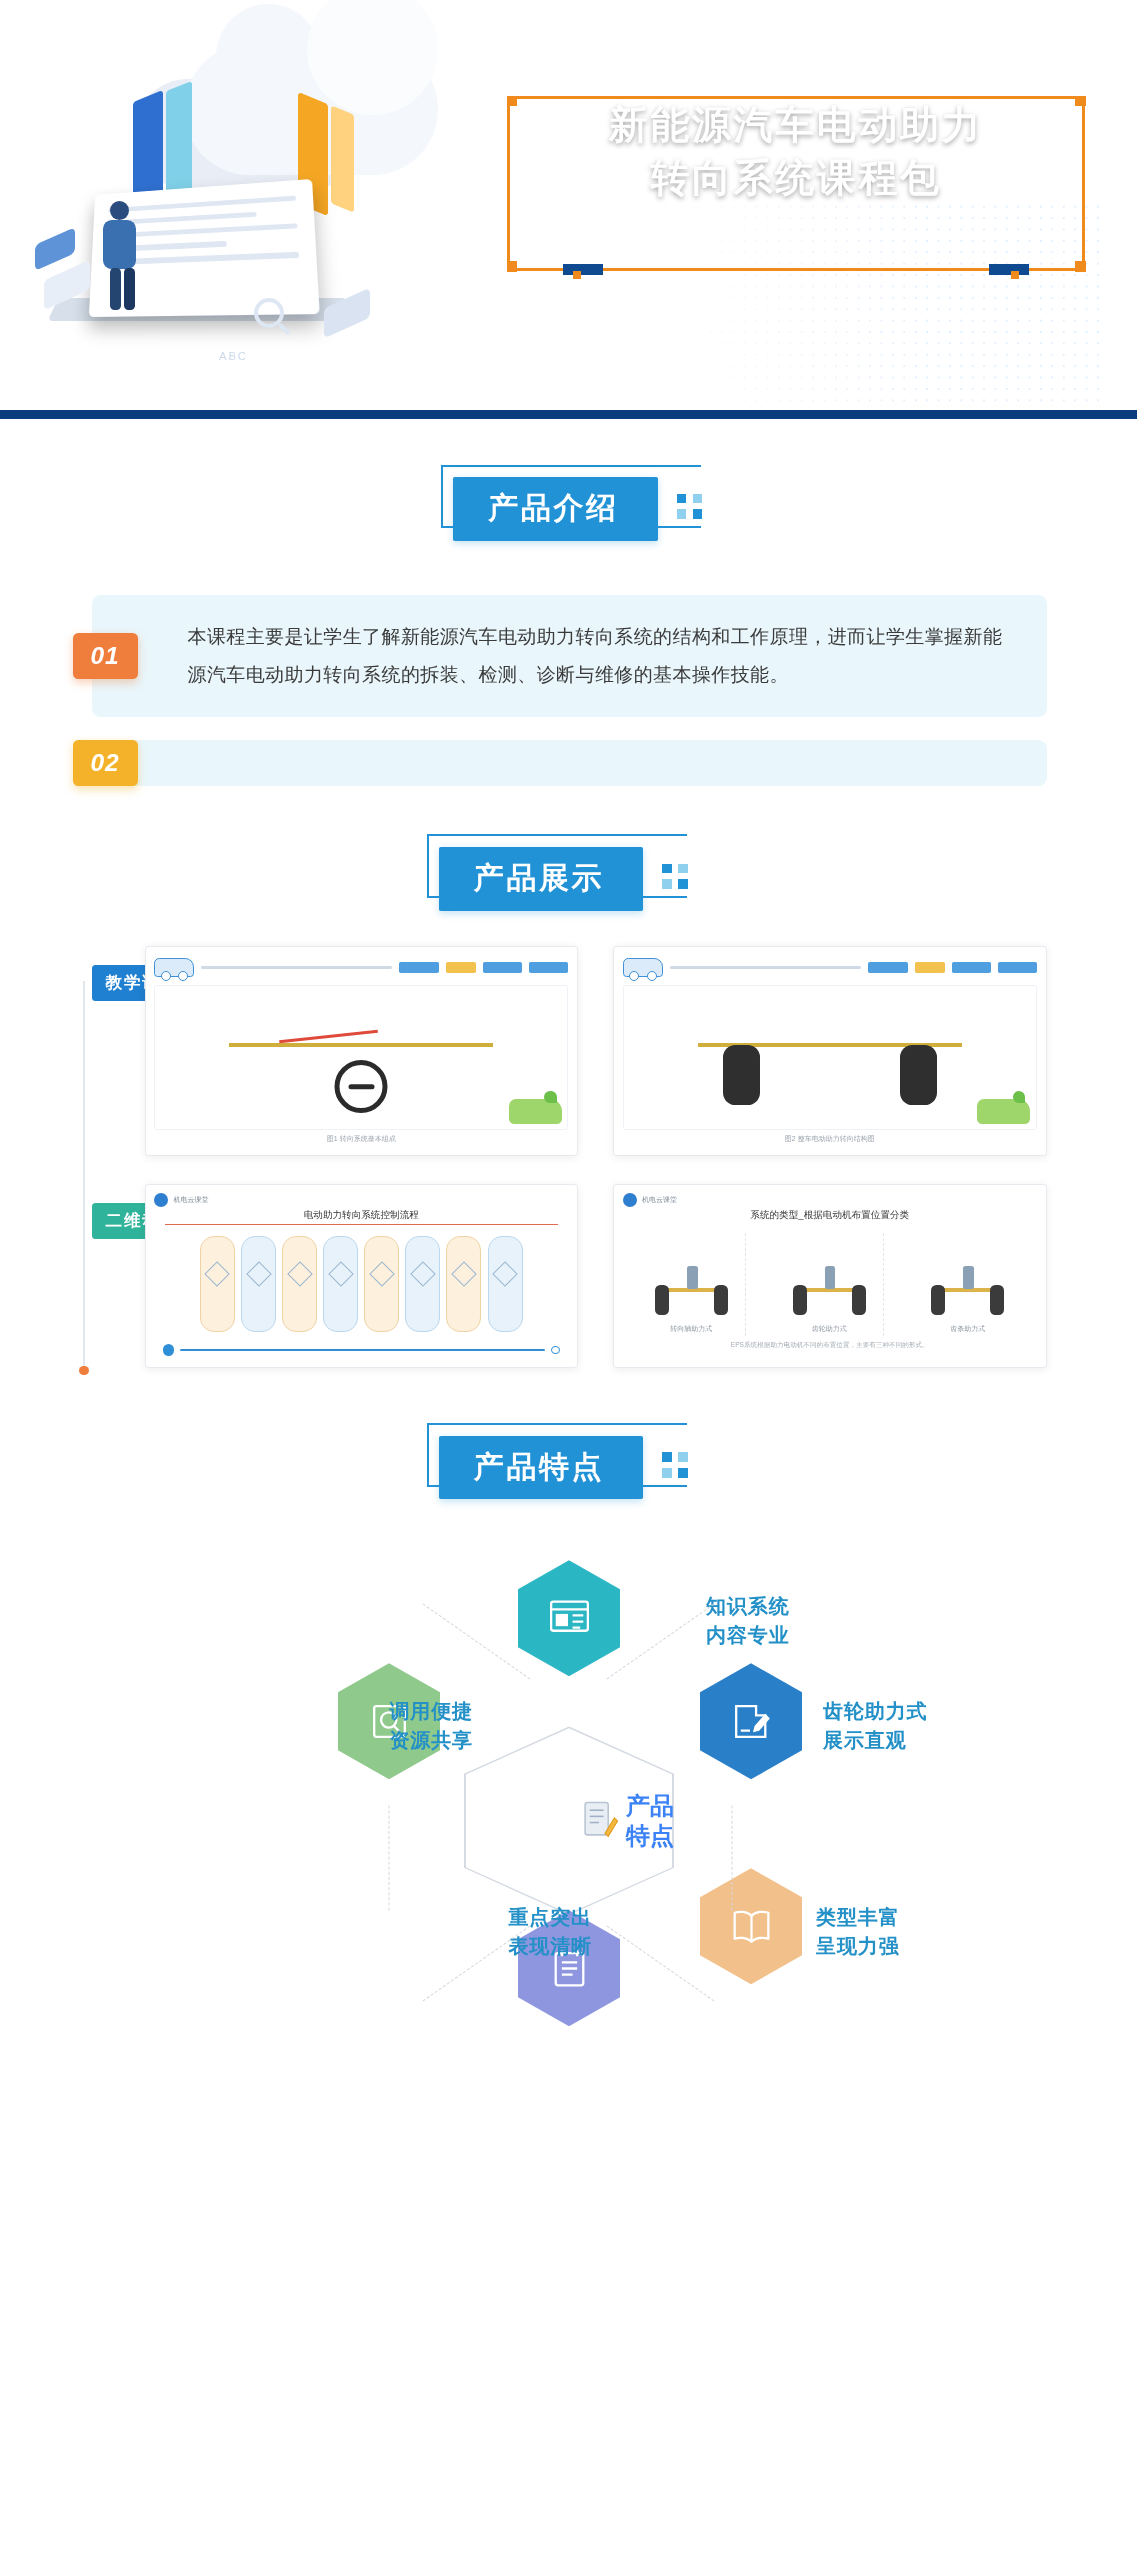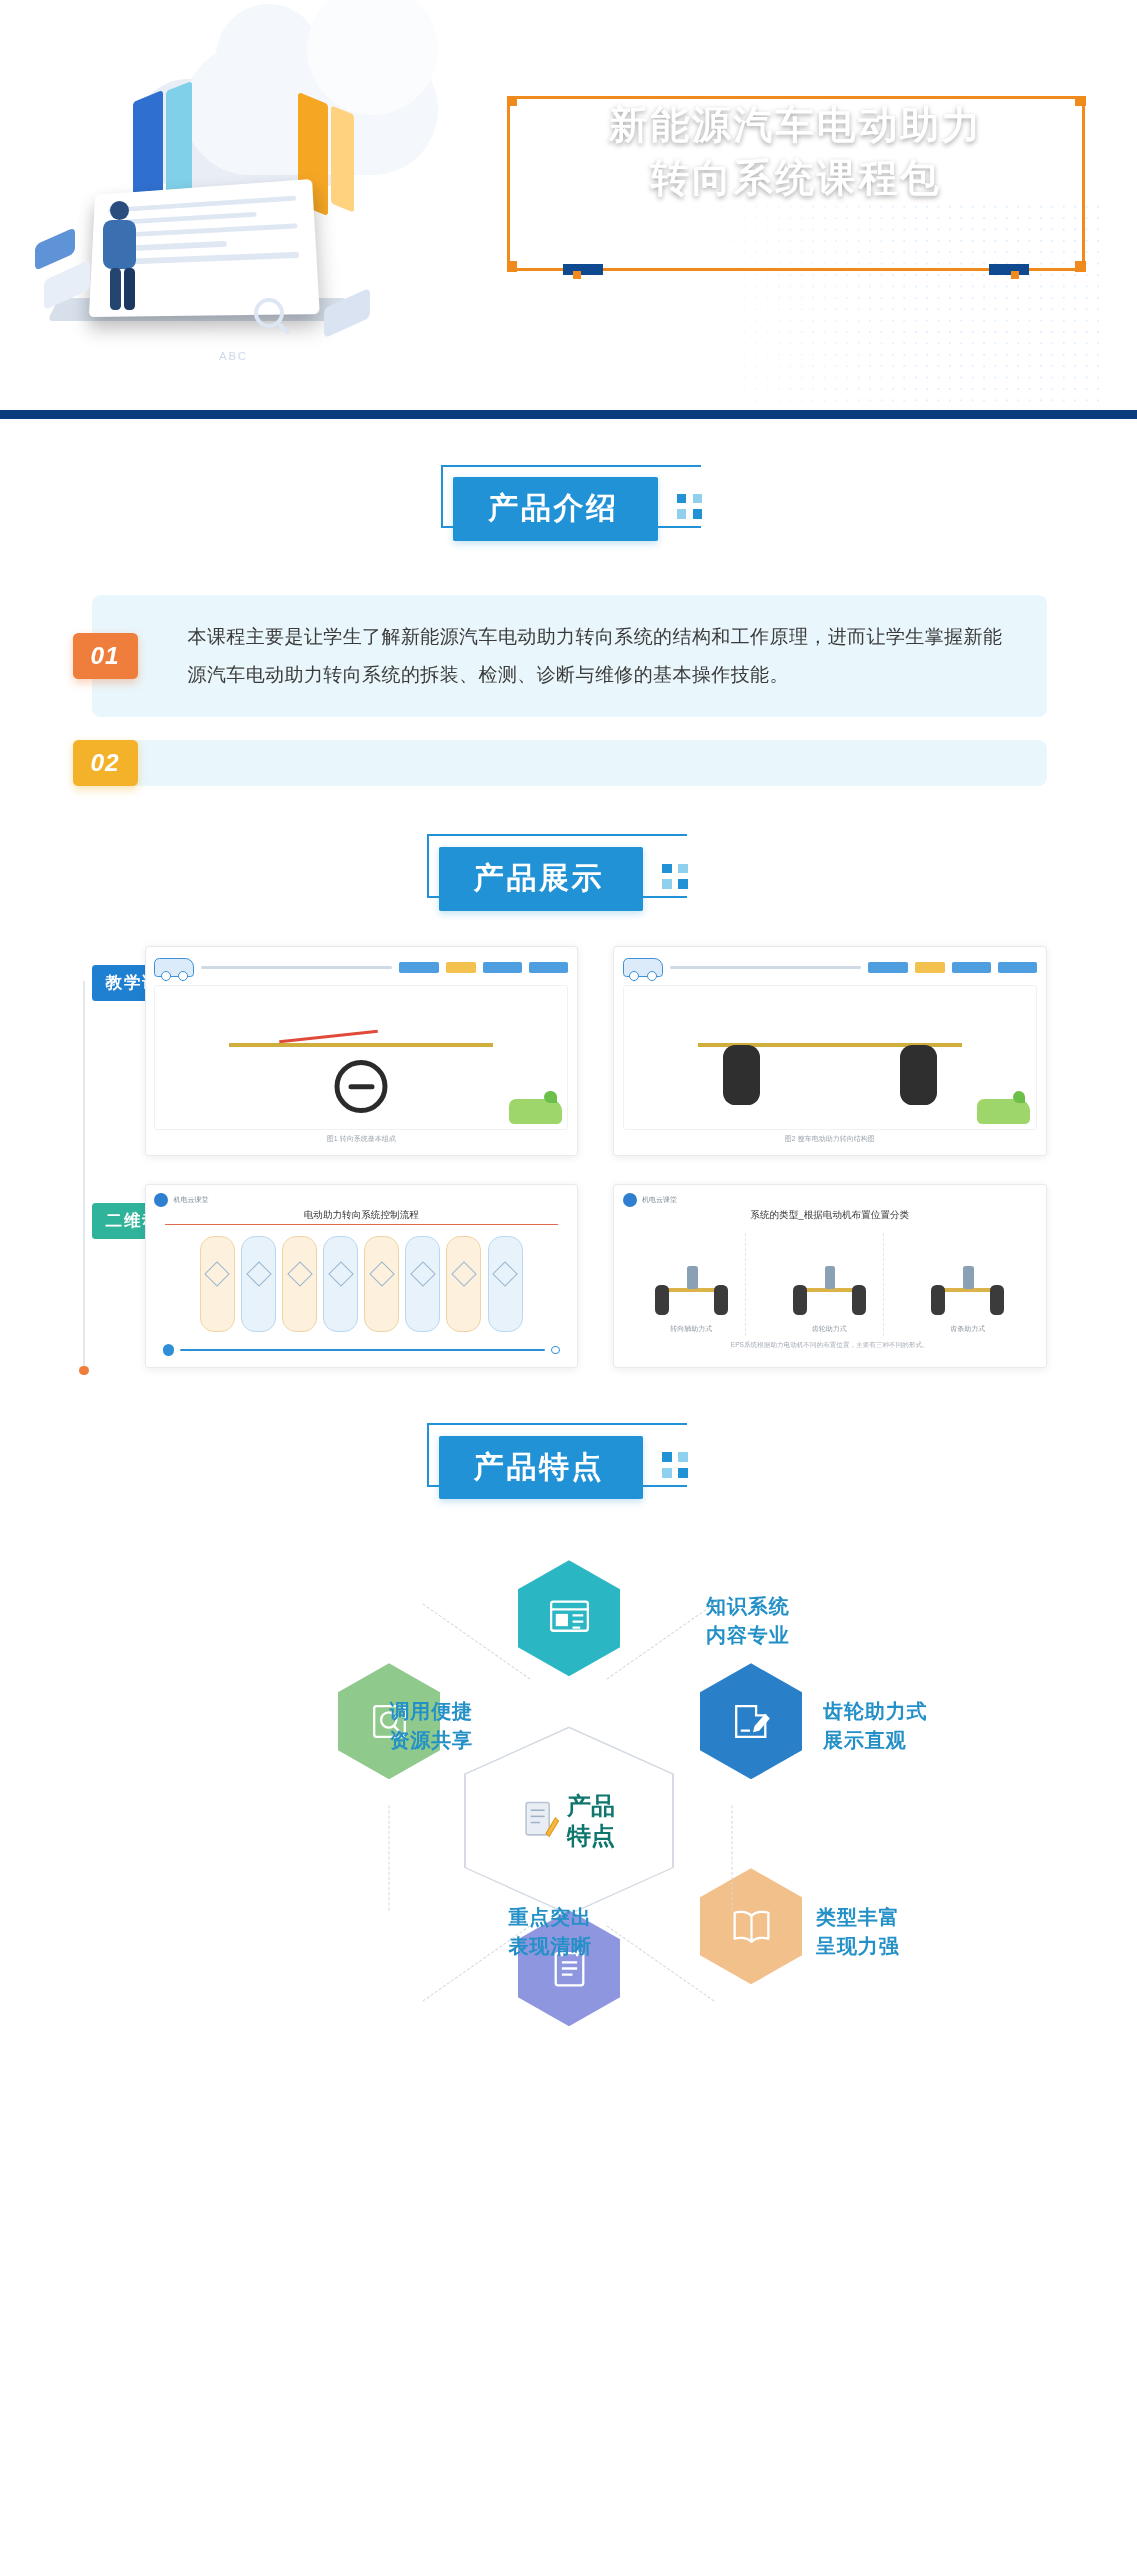--- a/index.html
+++ b/index.html
@@ -256,22 +256,22 @@
     clip-path:polygon(50% 0%, 100% 25%, 100% 75%, 50% 100%, 0% 75%, 0% 25%);
     background:#d6dbe3;
   }
   .hex-outline:after{
     content:""; position:absolute; inset:1.8px;
     clip-path:polygon(50% 0%, 100% 25%, 100% 75%, 50% 100%, 0% 75%, 0% 25%);
     background:#ffffff;
   }
   .center-label {
     position:absolute; left:254px; top:166px; width:210px; height:189px;
-    display:flex; align-items:center; justify-content:center; gap:7px;
-    color:#0f766e; font-size:24px; font-weight:bold; line-height:1.25; z-index:3;
+    display:flex; align-items:center; justify-content:flex-end; gap:7px;
+    color:#3b82f6; font-size:24px; font-weight:bold; line-height:1.25; z-index:3;
   }
   .center-label .docicon { width:37px; height:44px; }
 
   .feat-text { position:absolute; font-size:20px; font-weight:bold; line-height:1.45; letter-spacing:0.9px; }
   .ft-top { left:496px; top:32px; color:#2390c7; }
   .ft-right { left:613px; top:137px; color:#2390c7; }
   .ft-bottomright { left:606px; top:343px; color:#2390c7; }
   .ft-bottom { left:172px; top:343px; color:#2390c7; text-align:right; width:210px; }
   .ft-left { left:53px; top:137px; color:#2390c7; text-align:right; width:210px; }
 

